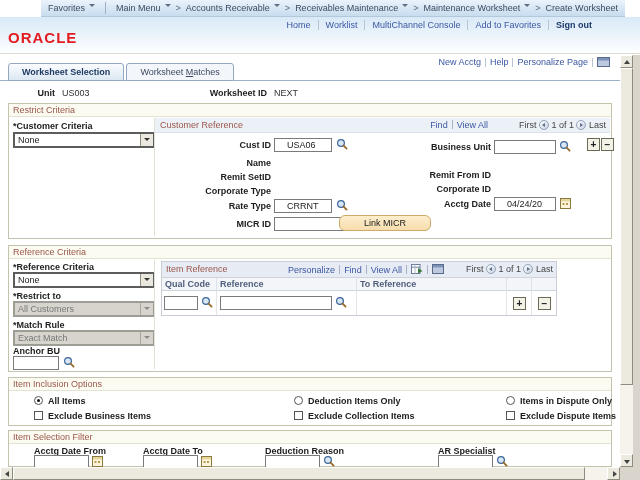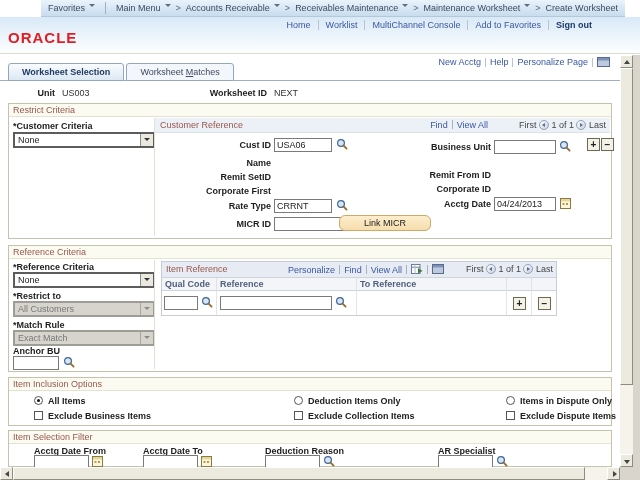--- a/index.html
+++ b/index.html
@@ -47,21 +47,21 @@
   
   .gbox { border:1px solid #c3c3ae; background:#fff; }
   .ghdr { position:absolute; left:0; top:0; right:0; height:13px; line-height:13px;
     padding-left:4px; background:#fbfbf2; border-bottom:1px solid #e3e3d2; color:#9a564a; }
   .sectitle { color:#9a564a; }
 
   .flbl { position:absolute; font-weight:bold; color:#1d1d1d; text-align:right; white-space:nowrap; }
   .llbl { position:absolute; font-weight:bold; color:#1d1d1d; white-space:nowrap; }
   .fval { position:absolute; color:#333; white-space:nowrap; }
   .tin { position:absolute; height:14px; border:1px solid #7a7a7a; background:#fff;
-    font-family:inherit; font-size:9px; color:#222; padding:0 2px; }
+    font-family:inherit; font-size:9px; color:#222; padding:0 12px; }
   .ic { position:absolute; cursor:pointer; }
 
   
   .pselect { position:absolute; height:16px; background:#fff; border:2px solid #5c5c5c; cursor:pointer; }
   .pselect .txt { position:absolute; left:3px; top:1px; line-height:11px; white-space:nowrap; }
   .pselect .btn { position:absolute; right:0; top:0; bottom:0; width:13px; background:#ebe8df;
     border-left:1px solid #8f8f80; }
   .pselect .btn::after { content:""; position:absolute; left:3px; top:4px; width:0; height:0;
     border:3.5px solid transparent; border-top-color:#333; }
   .pselect.disabled { border-color:#9d9d95; background:#d7d4cd; color:#787878; }
@@ -205,21 +205,21 @@
       <line x1="7.6" y1="7.6" x2="10.6" y2="10.6" stroke="#9a6a2a" stroke-width="1.8" stroke-linecap="round"></line>
     </svg>
   <div class="pm" style="left:578px; top:34px;">+</div>
   <div class="pm" style="left:592px; top:34px;">−</div>
 
   <div class="flbl" style="left:150px; top:54px; width:112px;">Name</div>
 
   <div class="flbl" style="left:150px; top:68px; width:112px;">Remit SetID</div>
   <div class="flbl" style="left:370px; top:66px; width:112px;">Remit From ID</div>
 
-  <div class="flbl" style="left:150px; top:82px; width:112px;">Corporate First</div>
+  <div class="flbl" style="left:150px; top:82px; width:112px;">Corporate Type</div>
   <div class="flbl" style="left:370px; top:80px; width:112px;">Corporate ID</div>
 
   <div class="flbl" style="left:150px; top:97px; width:112px;">Rate Type</div>
   <input class="tin" style="left: 265px; top: 95px; width: 58px;" value="CRRNT">
   <svg class="ic" style="left:327px; top:95px;" width="12" height="12">
       <circle cx="5" cy="5" r="3.4" fill="#d8e6f4" stroke="#3f6899" stroke-width="1.2"></circle>
       <line x1="7.6" y1="7.6" x2="10.6" y2="10.6" stroke="#9a6a2a" stroke-width="1.8" stroke-linecap="round"></line>
     </svg>
 
   <div class="flbl" style="left:370px; top:95px; width:112px;">Acctg Date</div>

